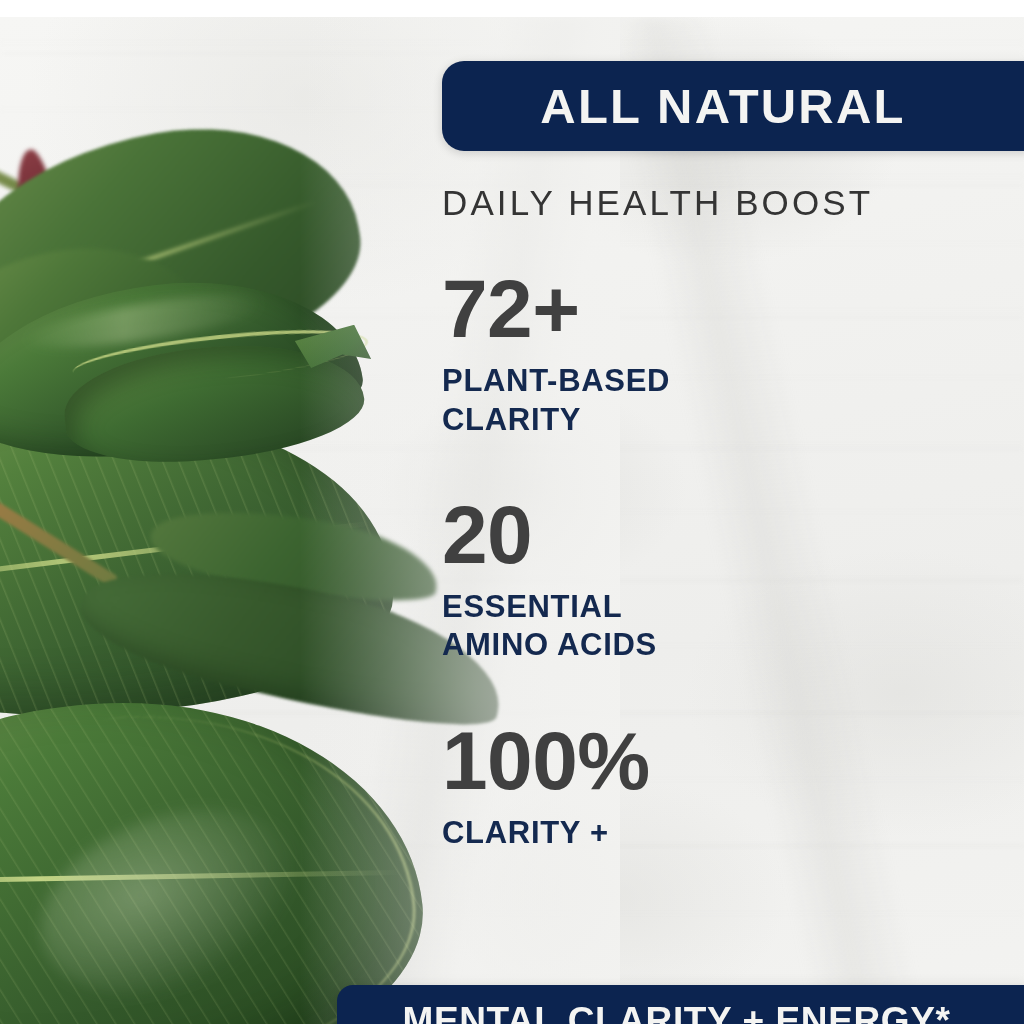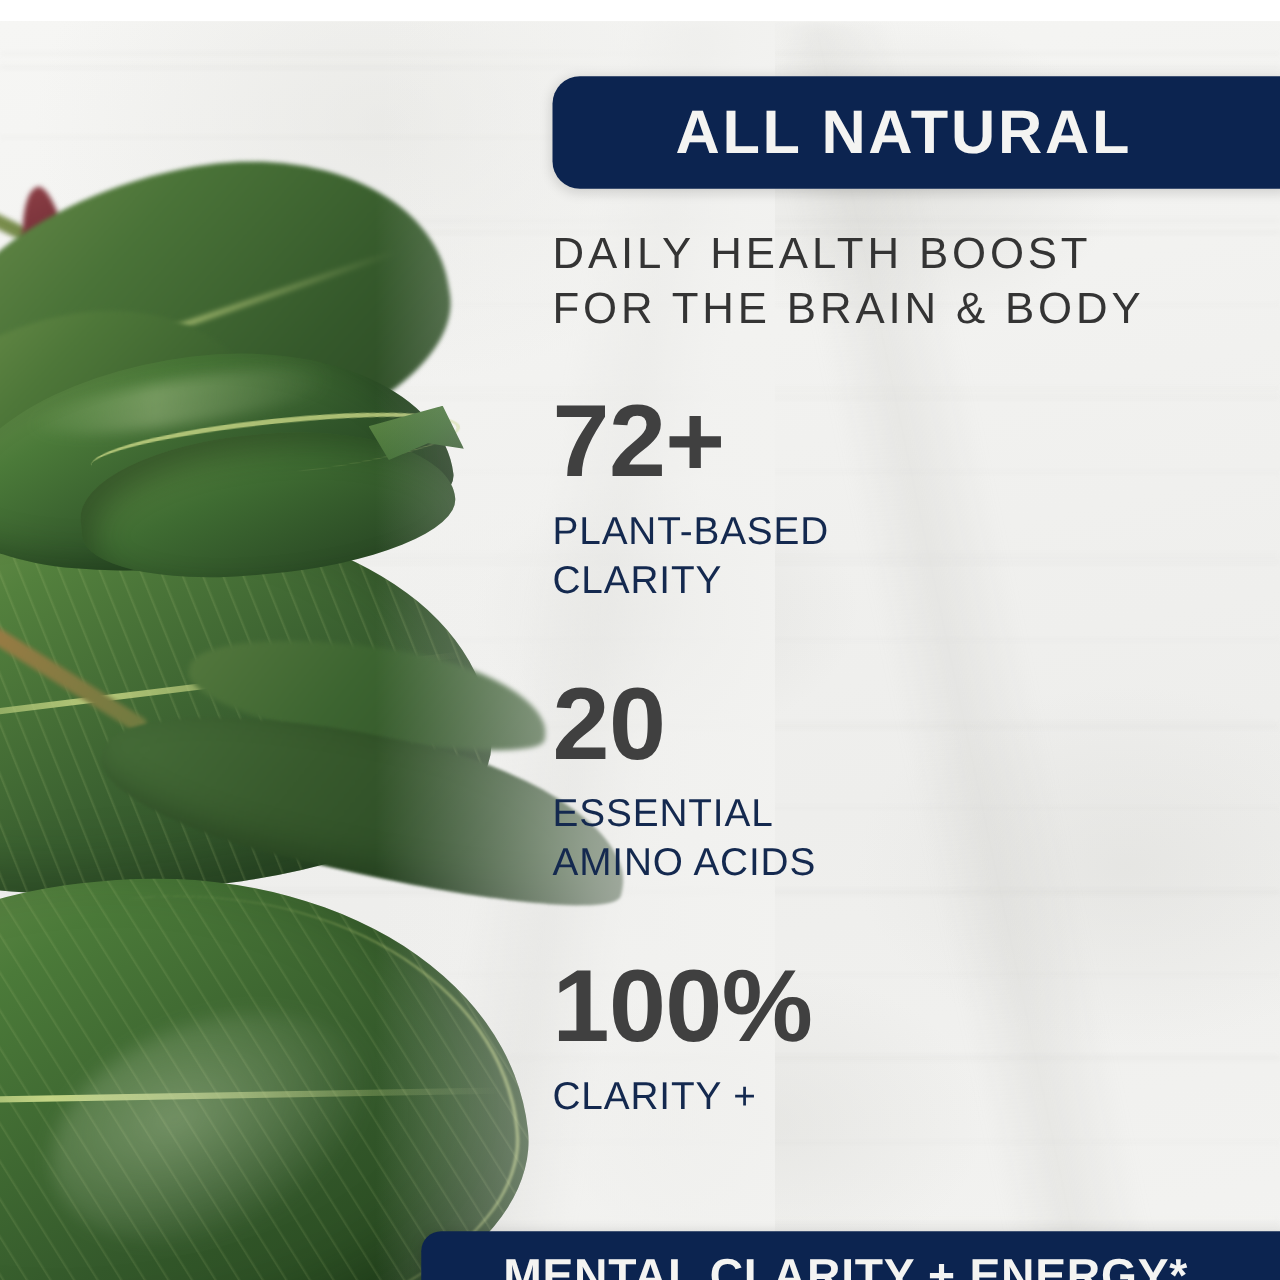--- a/index.html
+++ b/index.html
@@ -297,21 +297,21 @@
 
   .stat-number {
     color: #404040;
     font-weight: bold;
     font-size: 82px;
     line-height: 0.98;
     letter-spacing: -0.5px;
   }
   .stat-label {
     color: #14294f;
-    font-weight: normal;
+    font-weight: bold;
     font-size: 31px;
     line-height: 1.25;
     letter-spacing: 0.7px;
     margin-top: 12px;
   }
   .stat-label .line { display: block; }
 
   .stat-2 { margin-top: 56px; }
   .stat-3 { margin-top: 56px; }
 </style>
@@ -352,21 +352,20 @@
   <div class="photo-blend"></div>
 
   <div class="banner banner-top">
     <span>ALL NATURAL</span>
   </div>
 
   <div class="content">
 
     <div class="subtitle">
       <span class="line">DAILY HEALTH BOOST</span>
-      <span class="line">FOR THE BRAIN &amp; BODY</span>
     </div>
 
     <div class="stats">
 
       <div class="stat stat-1">
         <div class="stat-number">72+</div>
         <div class="stat-label">
           <span class="line">PLANT-BASED</span>
           <span class="line">CLARITY</span>
         </div>

